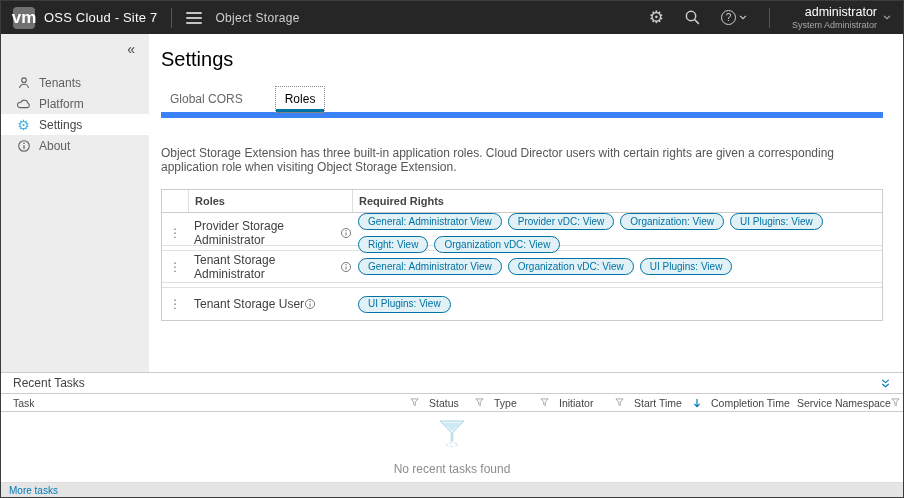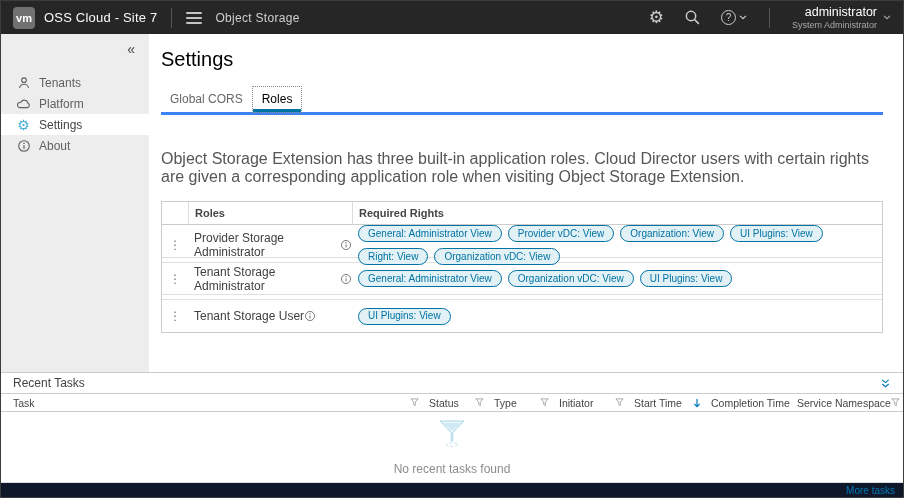--- a/index.html
+++ b/index.html
@@ -5,21 +5,21 @@
   * { box-sizing: border-box; margin: 0; padding: 0; }
   html,body { width:904px; height:498px; }
   body {
     font-family: "Liberation Sans", sans-serif;
     background:#fff; color:#454545; overflow:hidden;
   }
   .app { width:904px; height:498px; border:1px solid #3c3c3c; display:flex; flex-direction:column; background:#fff; }
 
   
   .topbar { height:33px; flex:0 0 33px; background:#262626; display:flex; align-items:center; padding:0 12px; }
-  .logo-box { width:22px; height:22px; background:#717171; border-radius:4px; color:#fff; font-weight:bold; font-size:11px; display:flex; align-items:center; justify-content:center; }
+  .logo-box { width:22px; height:22px; background:#717171; border-radius:4px; color:#fff; font-weight:bold; font-size:17px; display:flex; align-items:center; justify-content:center; }
   .brand { color:#fafafa; font-size:13px; margin-left:9px; letter-spacing:.2px; }
   .v-div { width:1px; height:20px; background:#555; margin:0 14px; }
   .hamburger { width:16px; display:flex; flex-direction:column; gap:3px; cursor:pointer; }
   .hamburger span { display:block; height:2px; background:#c5c5c5; border-radius:1px; }
   .app-title { color:#cfcfcf; font-size:12px; margin-left:13px; letter-spacing:.3px; }
   .topbar-right { margin-left:auto; display:flex; align-items:center; gap:20px; }
   .tb-icon { color:#cccccc; display:flex; align-items:center; cursor:pointer; }
   .gear-glyph { font-size:17px; line-height:1; font-family:"DejaVu Sans", sans-serif; }
   .help-wrap { display:flex; align-items:center; gap:3px; cursor:pointer; }
   .help-circle { width:15px; height:15px; border:1.4px solid #ccc; border-radius:50%; color:#ccc; font-size:10px; display:flex; align-items:center; justify-content:center; }
@@ -37,24 +37,24 @@
   .nav { margin-top:12px; display:flex; flex-direction:column; }
   .nav-item { height:21px; display:flex; align-items:center; gap:8px; padding-left:15px; font-size:12px; color:#616161; cursor:pointer; }
   .nav-item.active { background:#fff; color:#454545; }
   .nav-icon { width:15px; height:15px; display:flex; align-items:center; justify-content:center; color:#616161; }
   .nav-item.active .nav-icon { color:#49afd9; }
   .nav-item.active .gear-glyph-sm { color:#49afd9; }
   .gear-glyph-sm { font-size:14px; line-height:1; font-family:"DejaVu Sans", sans-serif; color:#616161; }
 
   .content { flex:1 1 auto; background:#fff; padding:14px 20px 0 12px; min-width:0; }
   .page-title { font-size:20px; font-weight:400; color:#000; }
-  .tabs { margin-top:16px; border-bottom:3px solid #3b82f6; display:flex; gap:1px; }
+  .tabs { margin-top:16px; border-bottom:6px solid #3b82f6; display:flex; gap:24px; }
   .tab { font-size:12px; color:#666; padding:5px 9px 6px 9px; cursor:pointer; position:relative; }
   .tab.active { color:#000; outline:1px dotted #8c8c8c; border-bottom:3px solid #0072a3; padding-bottom:3px; }
-  .desc { margin-top:35px; font-size:16px; color:#565656; }
+  .desc { margin-top:28px; font-size:12px; color:#565656; }
 
   .roles-table { margin-top:15px; border:1px solid #ccc; background:#fff; }
   .rt-header { display:grid; grid-template-columns:26px 164px 1fr; height:23px; align-items:stretch; font-size:11px; color:#454545; font-weight:600; border-bottom:1px solid #ccc; }
   .rt-hcell { display:flex; align-items:center; padding-left:6px; border-left:1px solid #ddd; }
   .rt-hcell:first-child { border-left:none; }
   .rt-row { display:grid; grid-template-columns:26px 164px 1fr; height:33px; align-items:center; border-bottom:1px solid #e0e0e0; }
   .rt-row + .rt-row { border-top:1px solid #e0e0e0; margin-top:4px; }
   .rt-row:last-child { border-bottom:none; }
   .kebab { color:#747474; font-size:12px; text-align:center; letter-spacing:0; cursor:pointer; line-height:1; }
   .role-cell { display:flex; align-items:center; gap:0; padding-left:6px; font-size:12px; color:#404040; }
@@ -68,21 +68,21 @@
   .tasks-title { font-size:12px; color:#444; }
   .tasks-collapse { display:flex; cursor:pointer; }
   .tasks-header { height:19px; border-top:1px solid #ccc; border-bottom:1px solid #ccc; display:grid; grid-template-columns:1fr 65px 65px 75px 77px 86px 94px; align-items:center; padding:0 12px; font-size:10.5px; color:#454545; }
   .th-cell { display:flex; align-items:center; justify-content:space-between; padding-right:10px; }
   .th-label { white-space:nowrap;text-align:center; }
   .filter-icon, .sort-icon { display:flex; cursor:pointer; }
   .tasks-body { flex:1 1 auto; display:flex; flex-direction:column; align-items:center; justify-content:center; gap:7px; }
   .empty-msg { font-size:12px; color:#8c8c8c; }
 
   
-  .footer { flex:0 0 15px; background:#0f172a; border-top:1px solid #ddd; display:flex; align-items:center; justify-content:flex-end; padding:0 8px; }
+  .footer { flex:0 0 15px; background:#e5e5e5; border-top:1px solid #ddd; display:flex; align-items:center; justify-content:flex-start; padding:0 8px; }
   .more-link { font-size:10px; color:#0079b8; text-decoration:none; cursor:pointer; }
 </style>
 </head>
 <body>
 
 <div class="app">
 
   <header class="topbar">
     <div class="logo-box">vm</div>
     <div class="brand">OSS Cloud - Site 7</div>

